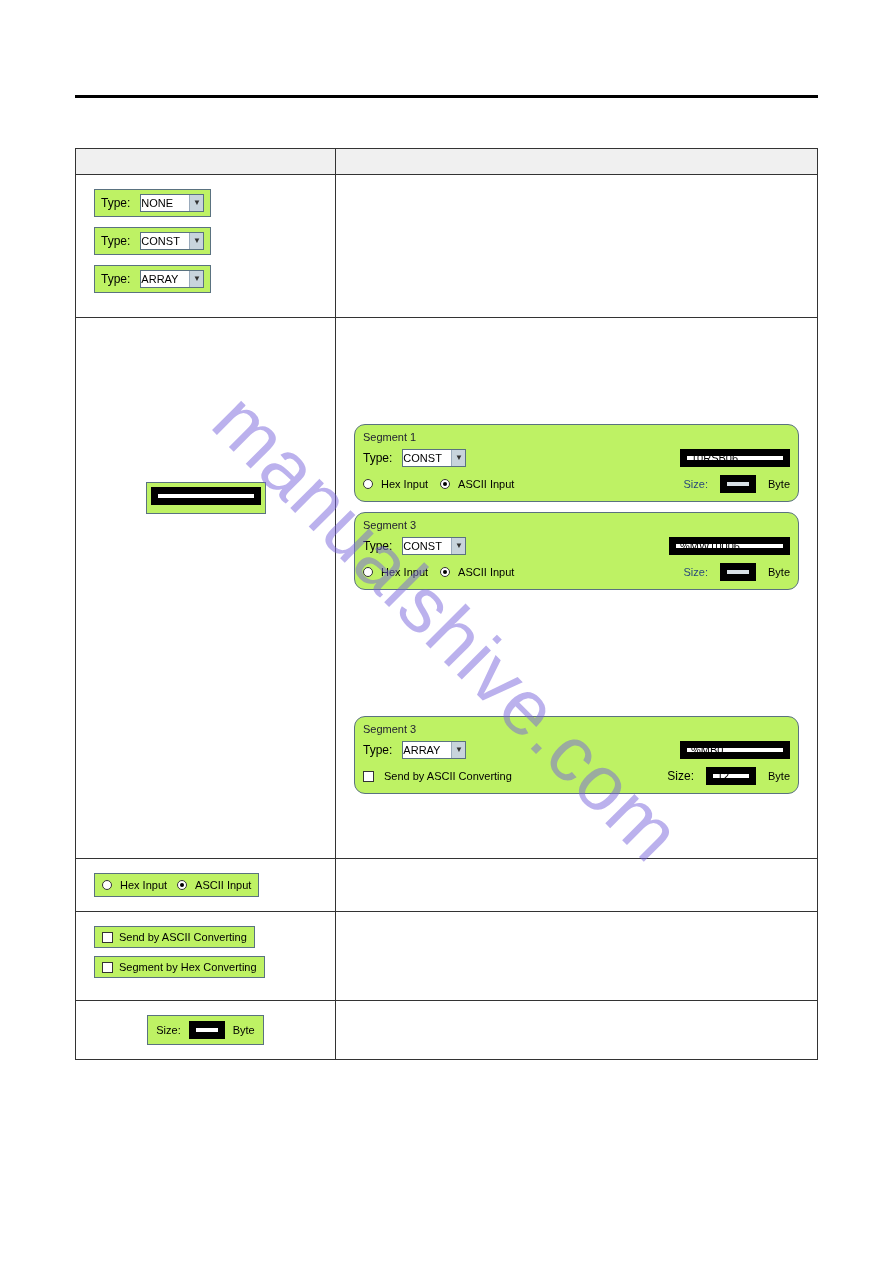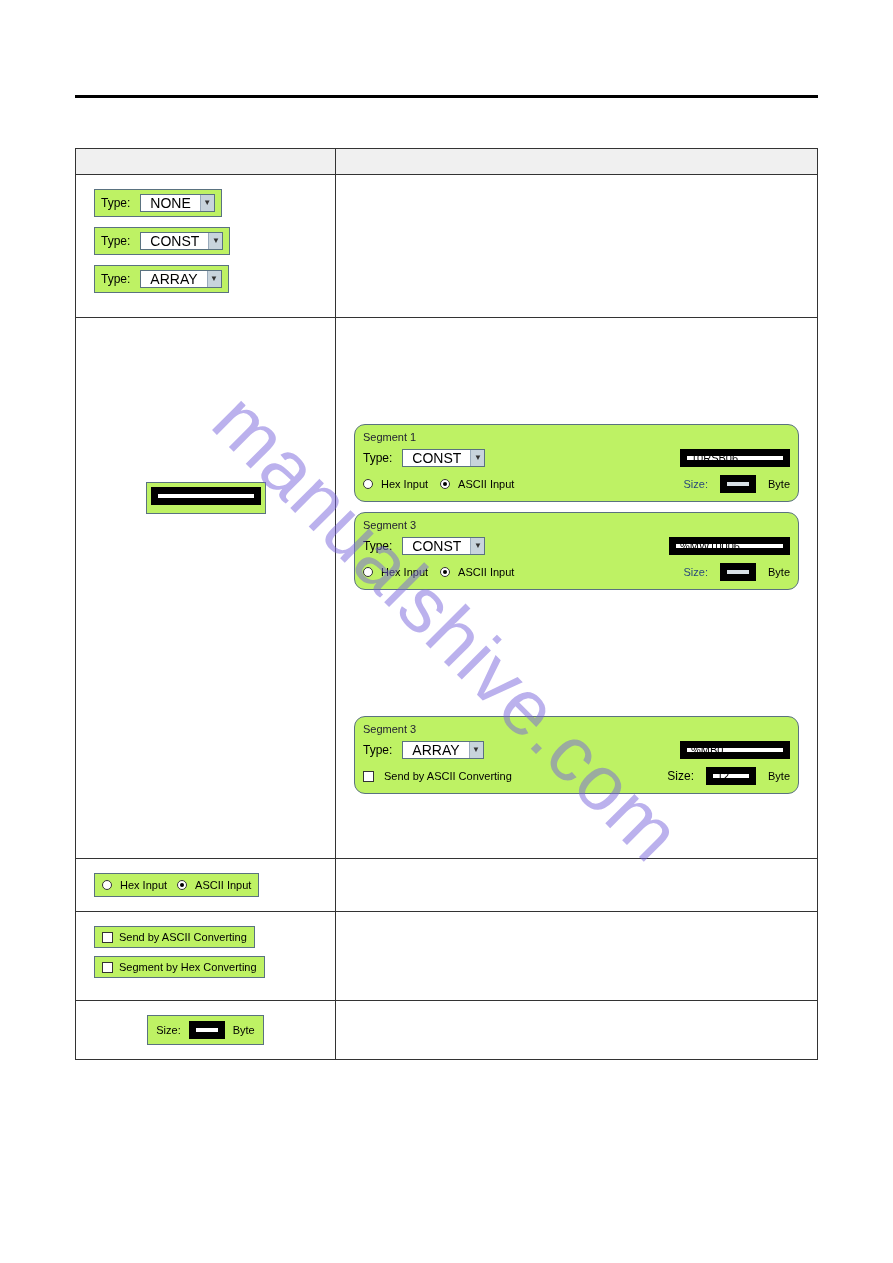--- a/index.html
+++ b/index.html
@@ -50,22 +50,22 @@
     align-items: center;
   }
   .w-select {
     display: inline-flex;
     align-items: center;
     background: #fff;
     border: 1px solid #5a7280;
     height: 18px;
   }
   .w-select-text {
-    font-size: 14px;
-    padding: 0 9px;
+    font-size: 11px;
+    padding: 0 0;
     min-width: 48px;
   }
   .w-select-btn {
     width: 14px; height: 16px;
     background: #c8d4dc;
     border-left: 1px solid #9ab;
     display: inline-flex;
     align-items: center;
     justify-content: center;
   }

